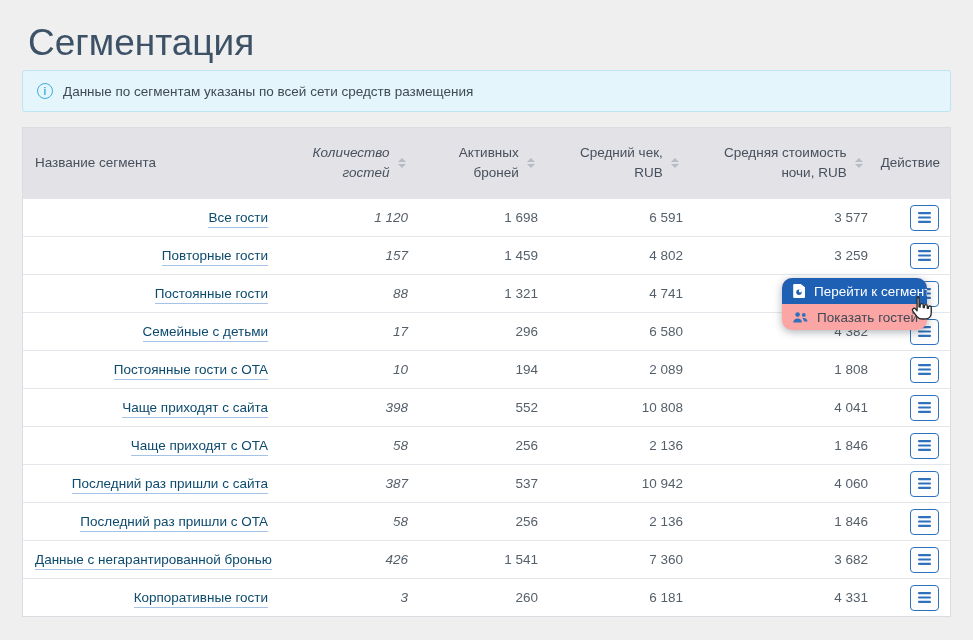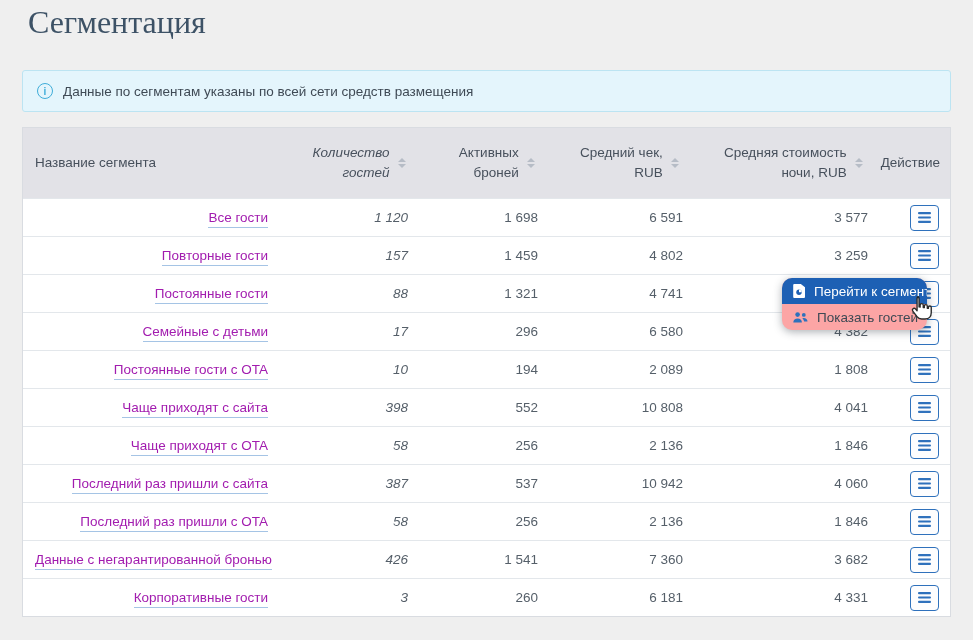--- a/index.html
+++ b/index.html
@@ -4,22 +4,22 @@
 <style>
   * { margin:0; padding:0; box-sizing:border-box; }
   html,body { width:973px; height:640px; }
   body {
     position:relative;
     background:#efefef;
     font-family:"Liberation Sans", sans-serif;
     overflow:hidden;
   }
   .page-title {
-    position:absolute; left:28px; top:4px;
-    font-size:32px; font-weight:400; color:#3d5266;font-family:Liberation Serif, serif;
+    position:absolute; left:28px; top:22px;
+    font-size:37px; font-weight:400; color:#3d5266;
   }
   .banner {
     position:absolute; left:22px; top:70px; width:929px; height:42px;
     background:#e4f5fc; border:1px solid #bce4f2; border-radius:3px;
     display:flex; align-items:center; padding:0 14px; gap:10px;
     font-size:13.5px; color:#3f4a55;
   }
   .info-icon {
     width:16px; height:16px; border-radius:50%;
     border:1px solid #3fadd9; color:#3fadd9;
@@ -46,21 +46,21 @@
   .c4 { width:185px; }
   .c5 { flex:1; justify-content:flex-end; padding-right:10px; }
   .sort { display:flex; flex-direction:column; gap:2px; margin-left:8px; flex:none; cursor:pointer; }
   .tri-up   { width:0; height:0; border-left:4px solid transparent; border-right:4px solid transparent; border-bottom:4px solid #b6bcc6; }
   .tri-down { width:0; height:0; border-left:4px solid transparent; border-right:4px solid transparent; border-top:4px solid #b6bcc6; }
   .tr {
     display:flex; align-items:center; height:38px;
     border-top:1px solid #e3e7eb;
   }
   .seg-link {
-    color:#a21caf; cursor:pointer; white-space:nowrap;
+    color:#0c4a6e; cursor:pointer; white-space:nowrap;
     border-bottom:1px solid #a5c4e5; padding-bottom:2px;
   }
   .td-action { display:flex; justify-content:flex-end; padding-right:11px; flex:1; }
   .action-btn {
     width:29px; height:26px; background:#fdfdfe;
     border:1px solid #2f71bc; border-radius:4px;
     display:flex; align-items:center; justify-content:center;
     cursor:pointer; padding:0;
   }
   .ctx-menu {

